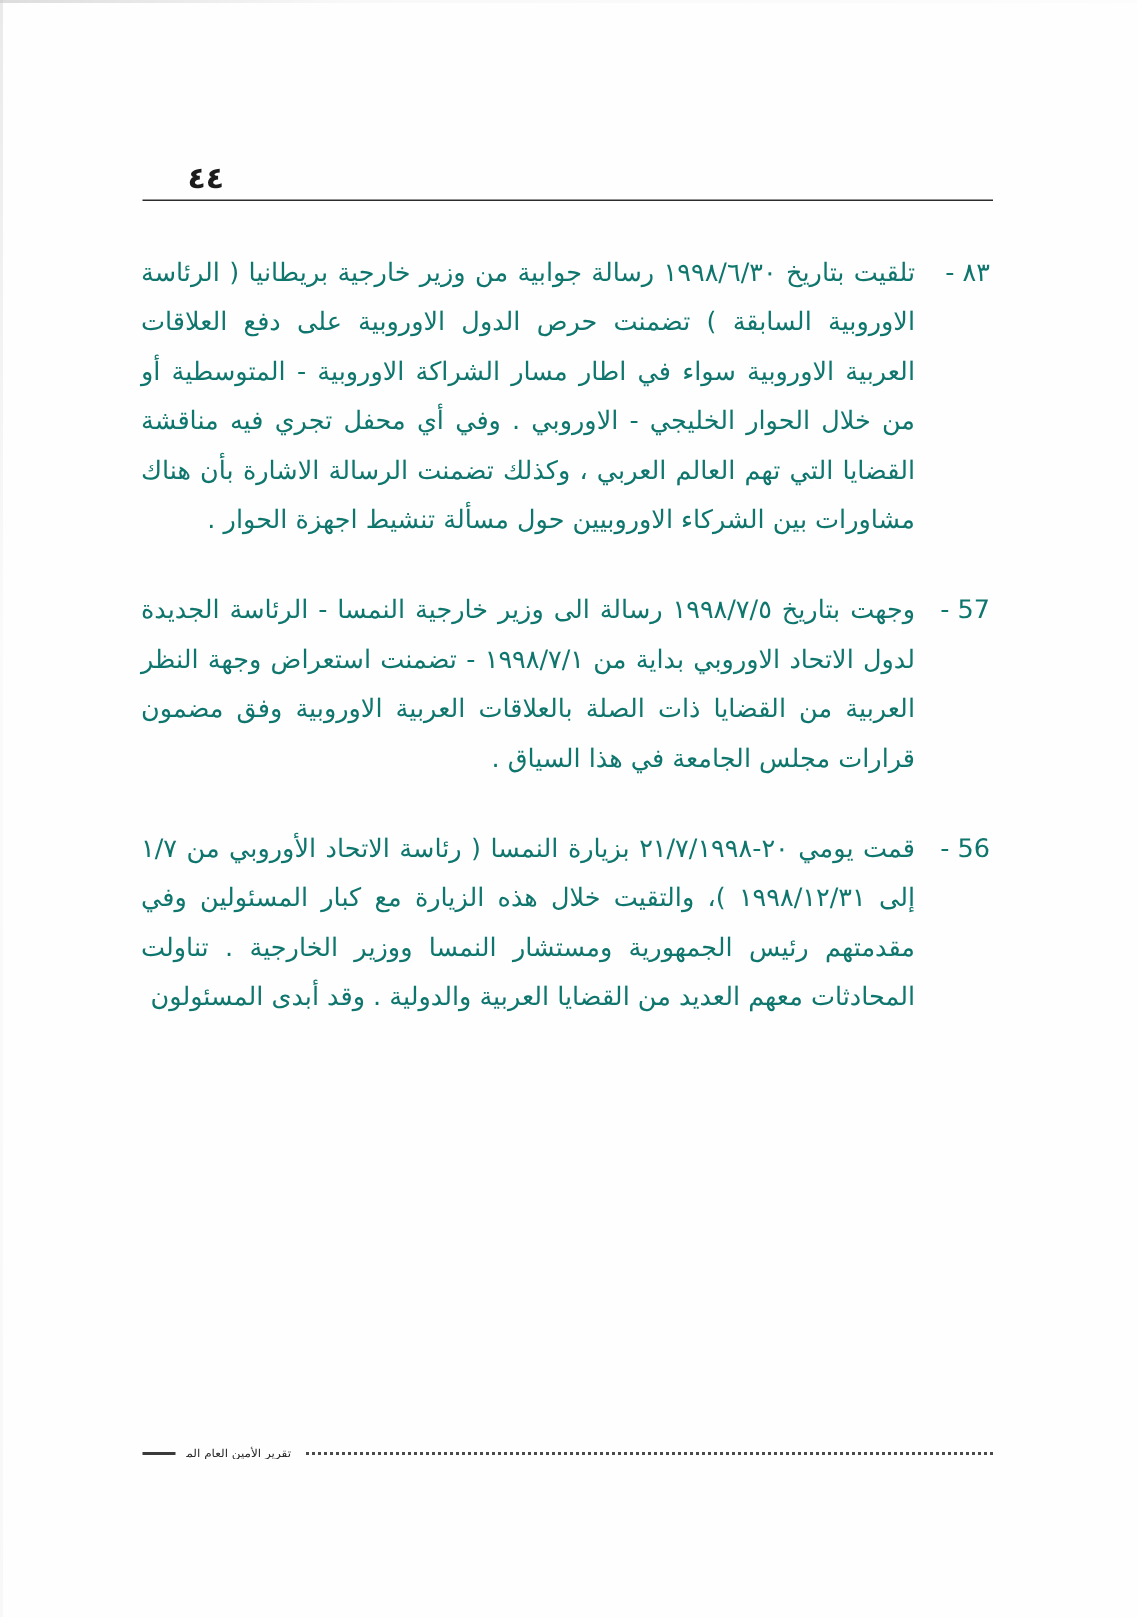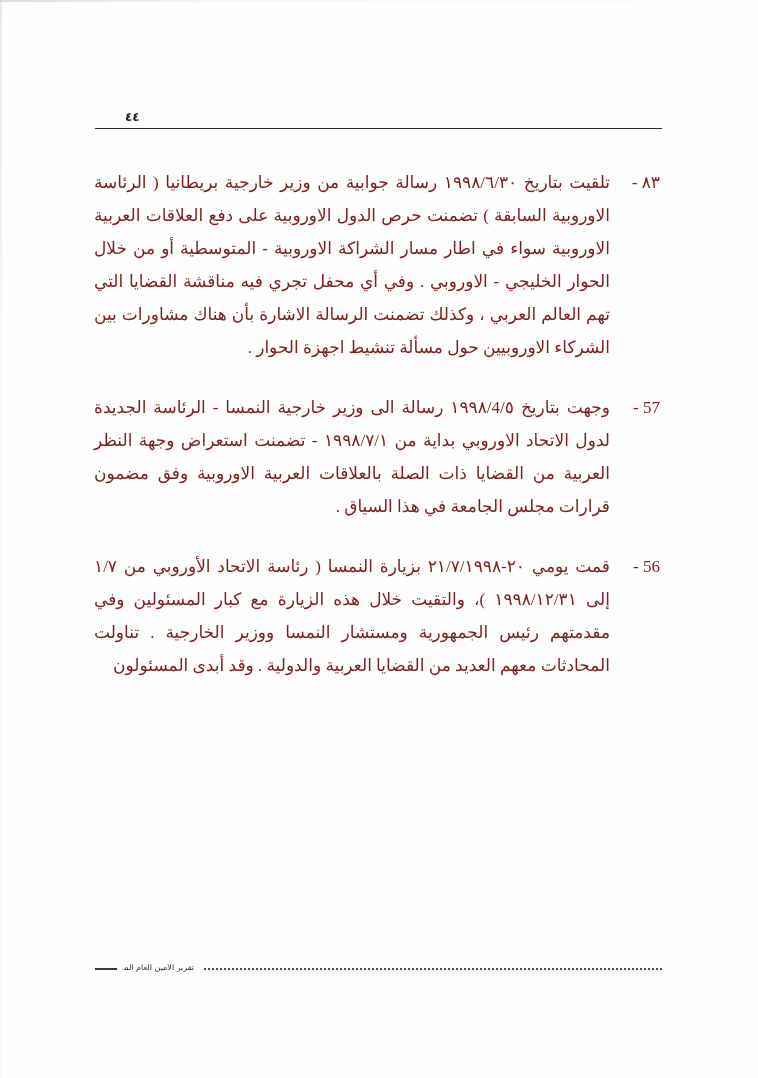--- a/index.html
+++ b/index.html
@@ -37,21 +37,21 @@
 
   
   .header {
     position: absolute;
     top: 106px;
     left: 95px;
     right: 96px;
   }
   .page-number {
     display: inline-block;
-    font-size: 12px;
+    font-size: 20px;
     font-weight: bold;
     letter-spacing: 2px;
     padding-left: 30px;
     color: #1c1c1c;
   }
   .header-rule {
     border: 0;
     border-top: 1.6px solid #2b2b2b;
     margin-top: 3px;
   }
@@ -59,22 +59,21 @@
   
   .content {
     position: absolute;
     top: 166px;
     right: 98px;
     left: 94px;
     direction: rtl;
     text-align: justify;
     font-size: 17px;
     line-height: 33px;
-    color: #7f1d1d;
-    font-family: Liberation Serif, serif;
+    color: #0f766e;
   }
 
   .para {
     margin-bottom: 27px;
     padding-right: 50px;
     text-indent: -50px;
   }
   .para:last-child { margin-bottom: 0; }
 
   .num {
@@ -130,21 +129,21 @@
     <hr class="header-rule">
   </div>
 
   <div class="content">
 
     <p class="para">
       <span class="num">٨٣ -</span><span>تلقيت بتاريخ ١٩٩٨/٦/٣٠ رسالة جوابية من وزير خارجية بريطانيا ( الرئاسة الاوروبية السابقة ) تضمنت حرص الدول الاوروبية على دفع العلاقات العربية الاوروبية سواء في اطار مسار الشراكة الاوروبية - المتوسطية أو من خلال الحوار الخليجي - الاوروبي . وفي أي محفل تجري فيه مناقشة القضايا التي تهم العالم العربي ، وكذلك تضمنت الرسالة الاشارة بأن هناك مشاورات بين الشركاء الاوروبيين حول مسألة تنشيط اجهزة الحوار .</span>
     </p>
 
     <p class="para">
-      <span class="num">57 -</span><span>وجهت بتاريخ ١٩٩٨/4/٥ رسالة الى وزير خارجية النمسا - الرئاسة الجديدة لدول الاتحاد الاوروبي بداية من ١٩٩٨/٧/١ - تضمنت استعراض وجهة النظر العربية من القضايا ذات الصلة بالعلاقات العربية الاوروبية وفق مضمون قرارات مجلس الجامعة في هذا السياق .</span>
+      <span class="num">57 -</span><span>وجهت بتاريخ ١٩٩٨/٧/٥ رسالة الى وزير خارجية النمسا - الرئاسة الجديدة لدول الاتحاد الاوروبي بداية من ١٩٩٨/٧/١ - تضمنت استعراض وجهة النظر العربية من القضايا ذات الصلة بالعلاقات العربية الاوروبية وفق مضمون قرارات مجلس الجامعة في هذا السياق .</span>
     </p>
 
 
     <p class="para">
       <span class="num">56 -</span><span>قمت يومي ٢٠-٢١/٧/١٩٩٨ بزيارة النمسا ( رئاسة الاتحاد الأوروبي من ١/٧ إلى ١٩٩٨/١٢/٣١ )، والتقيت خلال هذه الزيارة مع كبار المسئولين وفي مقدمتهم رئيس الجمهورية ومستشار النمسا ووزير الخارجية . تناولت المحادثات معهم العديد من القضايا العربية والدولية . وقد أبدى المسئولون</span>
     </p>
 
   </div>
 
   <div class="footer">

